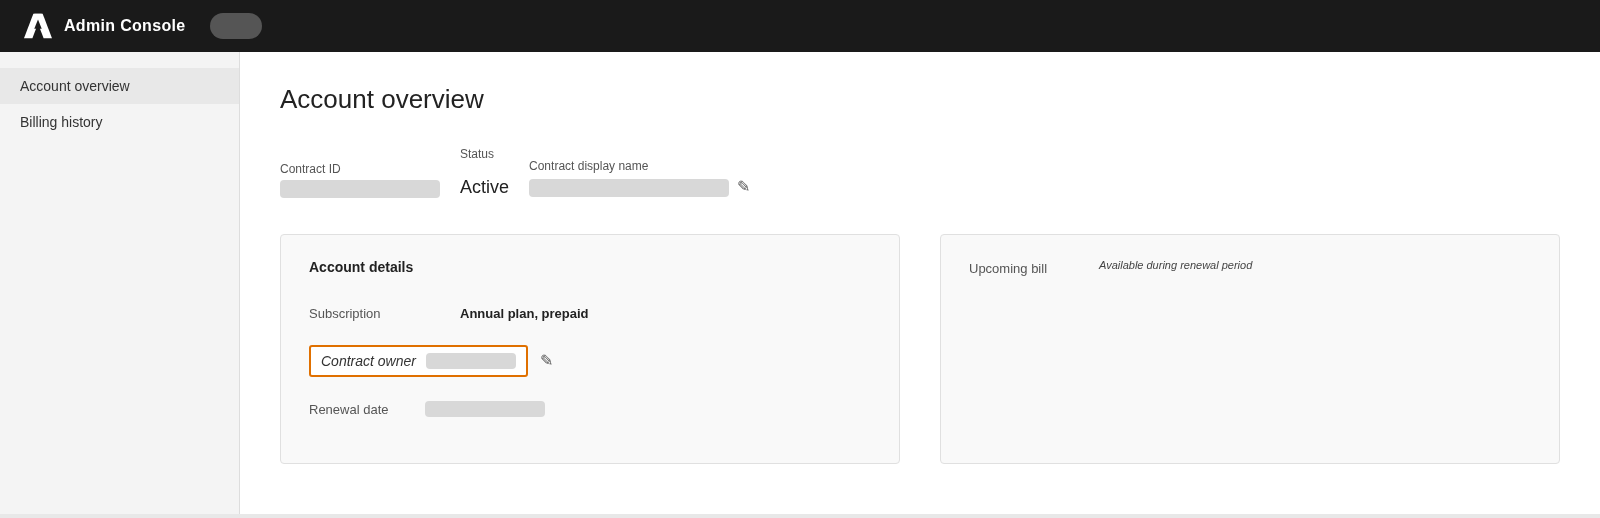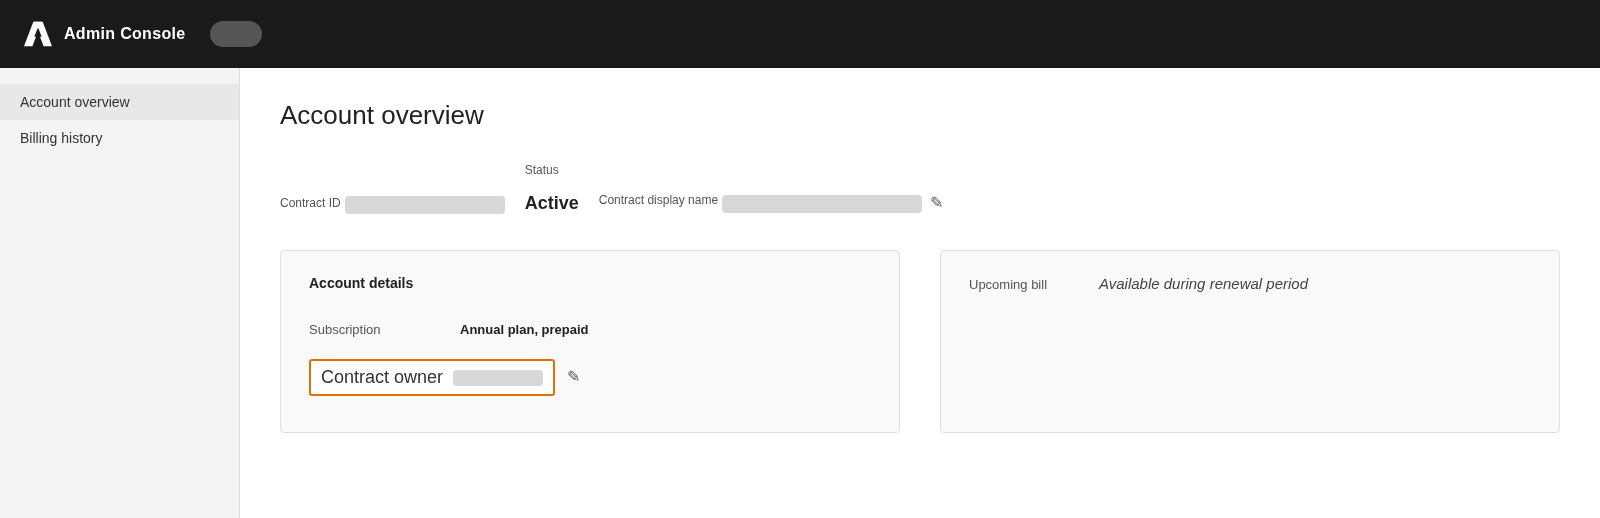--- a/index.html
+++ b/index.html
@@ -7,21 +7,21 @@
       font-family: -apple-system, BlinkMacSystemFont, 'Segoe UI', Arial, sans-serif;
       background: #e8e8e8;
       min-height: 518px;
       font-size: 14px;
       color: #222;
     }
 
     
     .topnav {
       background: #1a1a1a;
-      height: 68px;
+      height: 52px;
       display: flex;
       align-items: center;
       padding: 8px 24px;
       gap: 16px;
     }
     .topnav-logo {
       display: flex;
       align-items: center;
       gap: 12px;
       color: #fff;
@@ -110,20 +110,21 @@
 
     
     .contract-fields {
       display: flex;
       align-items: flex-end;
       gap: 20px;
       margin-bottom: 36px;
     }
     .field-group {
       display: flex;
+      flex-direction: column;
       gap: 4px;
     }
     .field-label {
       font-size: 12px;
       color: #555;
       white-space: nowrap;
     }
     .field-bar {
       background: #d8d8d8;
       border-radius: 4px;
@@ -136,21 +137,21 @@
       display: flex;
       flex-direction: column;
       gap: 16px;
     }
     .status-label-text {
       font-size: 12px;
       color: #555;
     }
     .status-active {
       font-size: 18px;
-      font-weight: 700;
+      font-weight: 400;
       color: #222;
       white-space: nowrap;
     }
 
     .edit-icon {
       cursor: pointer;
       color: #555;
       font-size: 16px;
       margin-bottom: 2px;
     }
@@ -208,32 +209,33 @@
     .contract-owner-box {
       border: 2px solid #e07000;
       border-radius: 3px;
       display: flex;
       align-items: center;
       gap: 10px;
       padding: 6px 10px;
       background: #fff;
     }
     .contract-owner-label-inline {
-      font-size: 18px;
+      font-size: 14px;
       color: #333;
       white-space: nowrap;
+      font-style: italic;
     }
 
     .detail-row-with-edit {
       display: flex;
       align-items: center;
       gap: 12px;
     }
     .payment-value {
-      font-size: 15px;
+      font-size: 11px;
       color: #222;
     }
     .payment-value.italic {
       font-style: italic;
       color: #444;
     }
     .payment-bar {
       background: #d8d8d8;
       border-radius: 4px;
       height: 16px;
@@ -326,20 +328,24 @@
         <div class="detail-row">
           <div class="detail-row-with-edit">
             <div class="contract-owner-box">
               <span class="contract-owner-label-inline">Contract owner</span>
               <div class="detail-bar small"></div>
             </div>
             <span class="edit-icon">✎</span>
           </div>
         </div>
 
+        <div class="detail-row">
+          <span class="detail-label">Renewal date</span>
+          <div class="detail-bar medium"></div>
+        </div>
       </div>
 
       <div class="panel">
 
 
         <div class="payment-detail-row">
           <span class="payment-label-col">Upcoming bill</span>
           <span class="payment-value italic">Available during renewal period</span>
         </div>
       </div>

